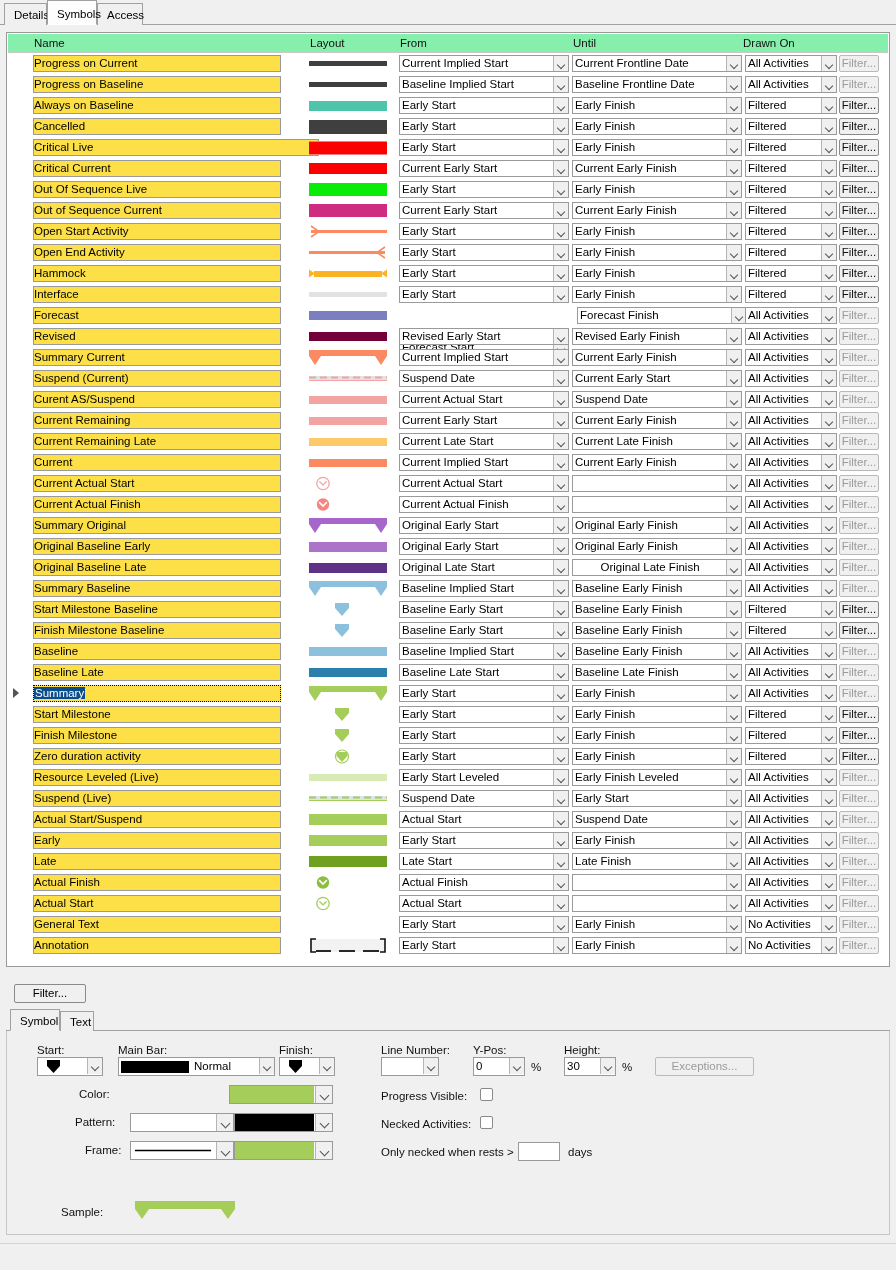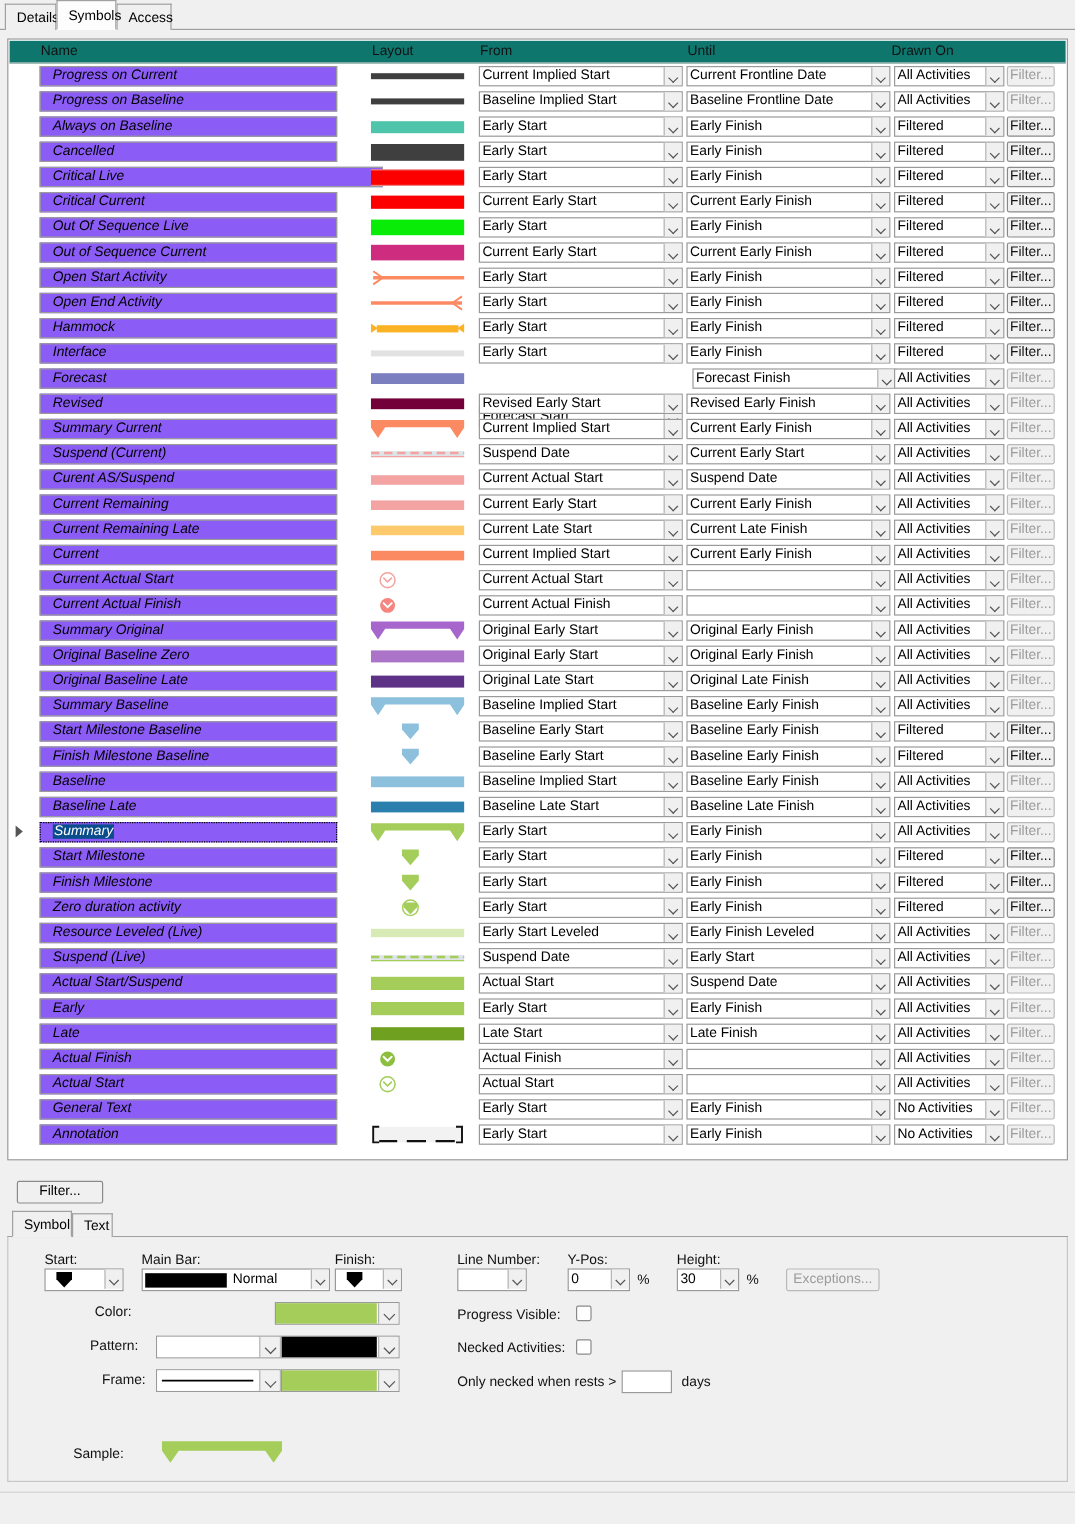--- a/index.html
+++ b/index.html
@@ -39,21 +39,21 @@
 
   
   .grid-panel {
     position: absolute; left: 6px; top: 32px;
     width: 884px; height: 935px;
     background: #fff;
     border: 1px solid #9a9a9a;
   }
   .grid-header {
     position: absolute; left: 1px; top: 1px; right: 1px; height: 19px;
-    background: #0f766e;
+    background: #86efac;
     border-bottom: 1px solid #c8c8c8;
   }
   .grid-header .hcell {
     position: absolute; top: 3px;
     font-size: 11.5px; color: #111;
     white-space: nowrap;
   }
   .grid-body {
     position: absolute; left: 0; top: 20px; right: 0; bottom: 0;
     overflow: hidden;
@@ -65,29 +65,28 @@
     width: 0; height: 0;
     border-left: 6px solid #555;
     border-top: 5px solid transparent;
     border-bottom: 5px solid transparent;
   }
 
   
   .tf {
     position: absolute;
     height: 17px;
-    background: #8b5cf6;
+    background: #fde047;
     border: 1px solid #9a9a9a;
     font-size: 11.5px;
     line-height: 15px;
-    padding: 0 10px;
+    padding: 0 0;
     white-space: nowrap;
     overflow: hidden;
     cursor: text;
-    font-style: italic;
   }
   .tf.sel {
     border: 1px dotted #000;
   }
   .tf.sel > span {
     background: #0a4d8c; color: #fff; padding: 0 1px;
   }
 
   
   .cb {
@@ -477,36 +476,36 @@
         <div class="tf" style="left:26px;top:2px;width:248px;">Summary Original</div>
         <div class="sym"><svg width="78" height="21" viewBox="0 0 78 21">
             <path d="M0 3 H78 V9 L72 18 L66 9 H12 L6 18 L0 9 Z" fill="#a666cb"></path>
           </svg></div>
         <div class="cb" style="left:392px;top:2px;width:170px;">Original Early Start<span class="arw"></span></div>
         <div class="cb" style="left:565px;top:2px;width:170px;">Original Early Finish<span class="arw"></span></div>
         <div class="cb" style="left:738px;top:2px;width:92px;">All Activities<span class="arw"></span></div>
         <div class="btn" style="left:832px;top:2px;width:40px;">Filter...</div>
       </div>
       <div class="row">
-        <div class="tf" style="left:26px;top:2px;width:248px;">Original Baseline Zero</div>
+        <div class="tf" style="left:26px;top:2px;width:248px;">Original Baseline Early</div>
         <div class="sym"><svg width="78" height="21" viewBox="0 0 78 21">
             <rect x="0" y="6" width="78" height="10" fill="#ab74c9"></rect>
           </svg></div>
         <div class="cb" style="left:392px;top:2px;width:170px;">Original Early Start<span class="arw"></span></div>
         <div class="cb" style="left:565px;top:2px;width:170px;">Original Early Finish<span class="arw"></span></div>
         <div class="cb" style="left:738px;top:2px;width:92px;">All Activities<span class="arw"></span></div>
         <div class="btn" style="left:832px;top:2px;width:40px;">Filter...</div>
       </div>
       <div class="row">
         <div class="tf" style="left:26px;top:2px;width:248px;">Original Baseline Late</div>
         <div class="sym"><svg width="78" height="21" viewBox="0 0 78 21">
             <rect x="0" y="6" width="78" height="10" fill="#5d3287"></rect>
           </svg></div>
         <div class="cb" style="left:392px;top:2px;width:170px;">Original Late Start<span class="arw"></span></div>
-        <div class="cb" style="left:565px;top:2px;width:170px;">Original Late Finish<span class="arw"></span></div>
+        <div class="cb" style="left:565px;top:2px;width:170px;text-align:center;">Original Late Finish<span class="arw"></span></div>
         <div class="cb" style="left:738px;top:2px;width:92px;">All Activities<span class="arw"></span></div>
         <div class="btn" style="left:832px;top:2px;width:40px;">Filter...</div>
       </div>
       <div class="row">
         <div class="tf" style="left:26px;top:2px;width:248px;">Summary Baseline</div>
         <div class="sym"><svg width="78" height="21" viewBox="0 0 78 21">
             <path d="M0 3 H78 V9 L72 18 L66 9 H12 L6 18 L0 9 Z" fill="#8dc0dd"></path>
           </svg></div>
         <div class="cb" style="left:392px;top:2px;width:170px;">Baseline Implied Start<span class="arw"></span></div>
         <div class="cb" style="left:565px;top:2px;width:170px;">Baseline Early Finish<span class="arw"></span></div>
@@ -774,21 +773,21 @@
   </div>
   <div class="lbl" style="left:524px;top:30px;">%</div>
 
   <div class="lbl" style="left:557px;top:13px;">Height:</div>
   <div class="cb" style="left:557px;top:26px;width:52px;height:19px;line-height:17px;">
     <span>30</span>
     <span class="arw"></span>
   </div>
   <div class="lbl" style="left:615px;top:30px;">%</div>
 
-  <div class="btn" style="left:648px;top:26px;width:78px;height:19px;line-height:17px;">Exceptions...</div>
+  <div class="btn" style="left:648px;top:26px;width:99px;height:19px;line-height:17px;">Exceptions...</div>
 
   <div class="lbl" style="left:374px;top:59px;">Progress Visible:</div>
   <div class="checkbox" style="left:473px;top:57px;"></div>
 
   <div class="lbl" style="left:374px;top:87px;">Necked Activities:</div>
   <div class="checkbox" style="left:473px;top:85px;"></div>
 
   <div class="lbl" style="left:374px;top:115px;">Only necked when rests &gt;</div>
   <div class="txtbox" style="left:511px;top:111px;width:42px;"></div>
   <div class="lbl" style="left:561px;top:115px;">days</div>

